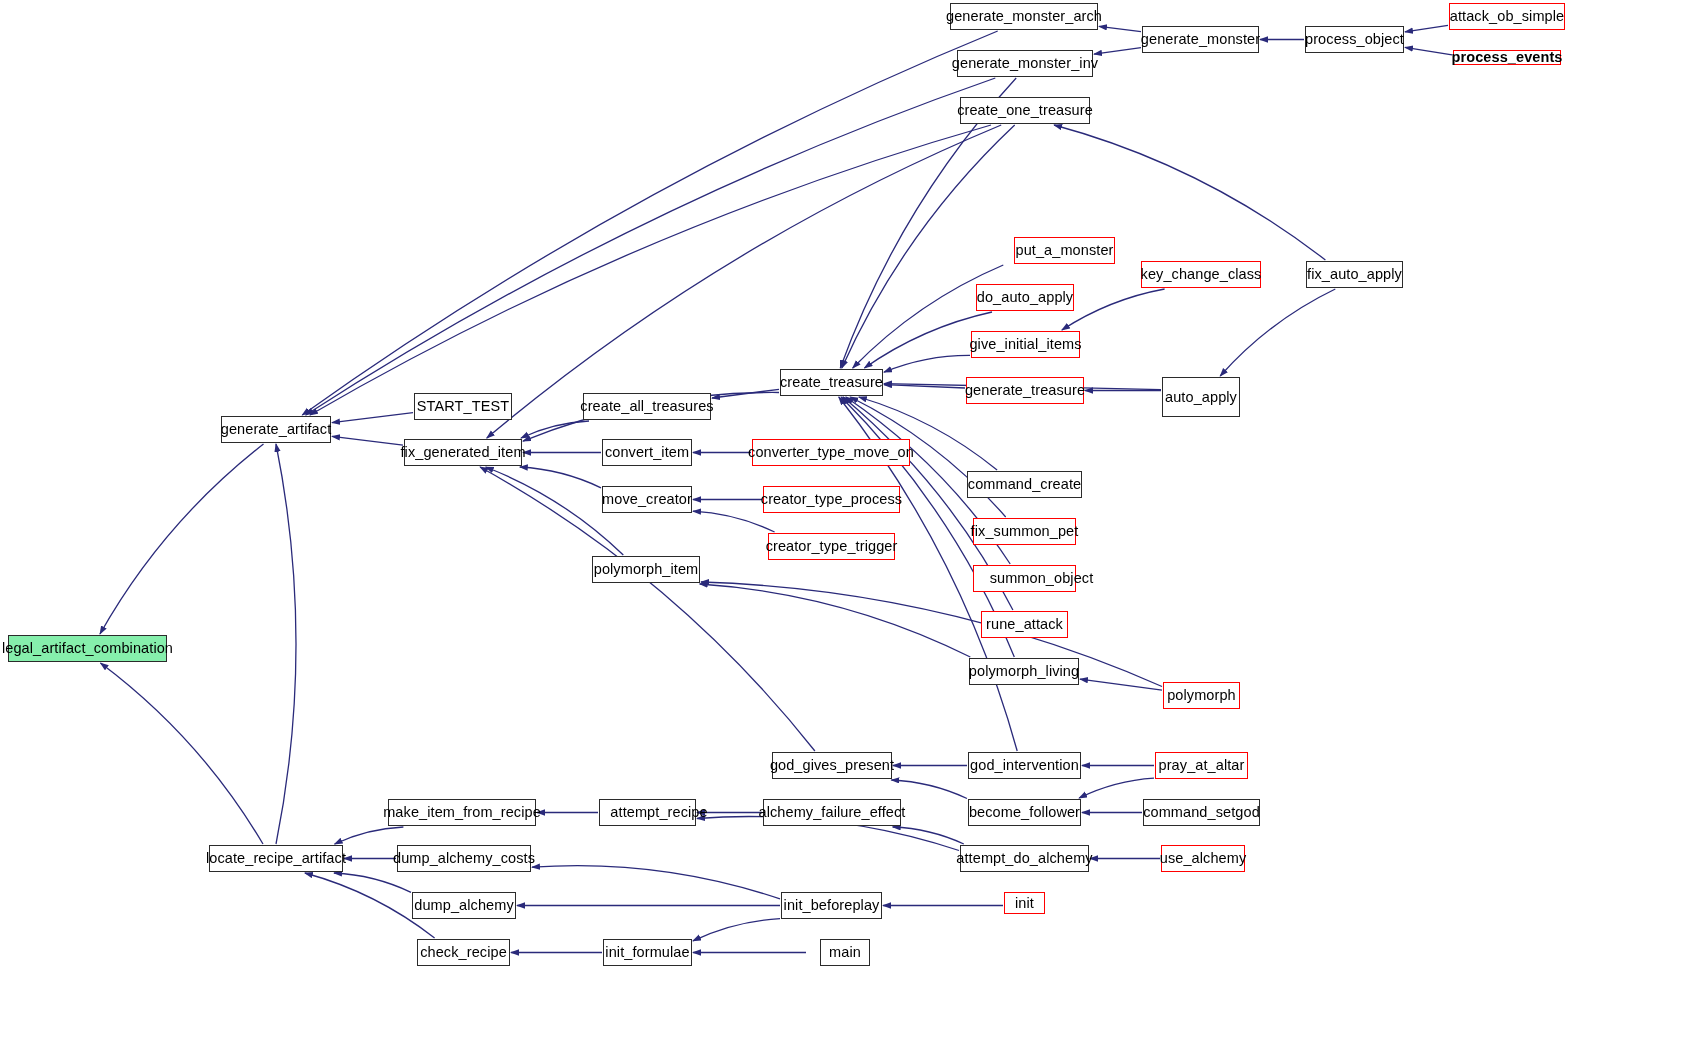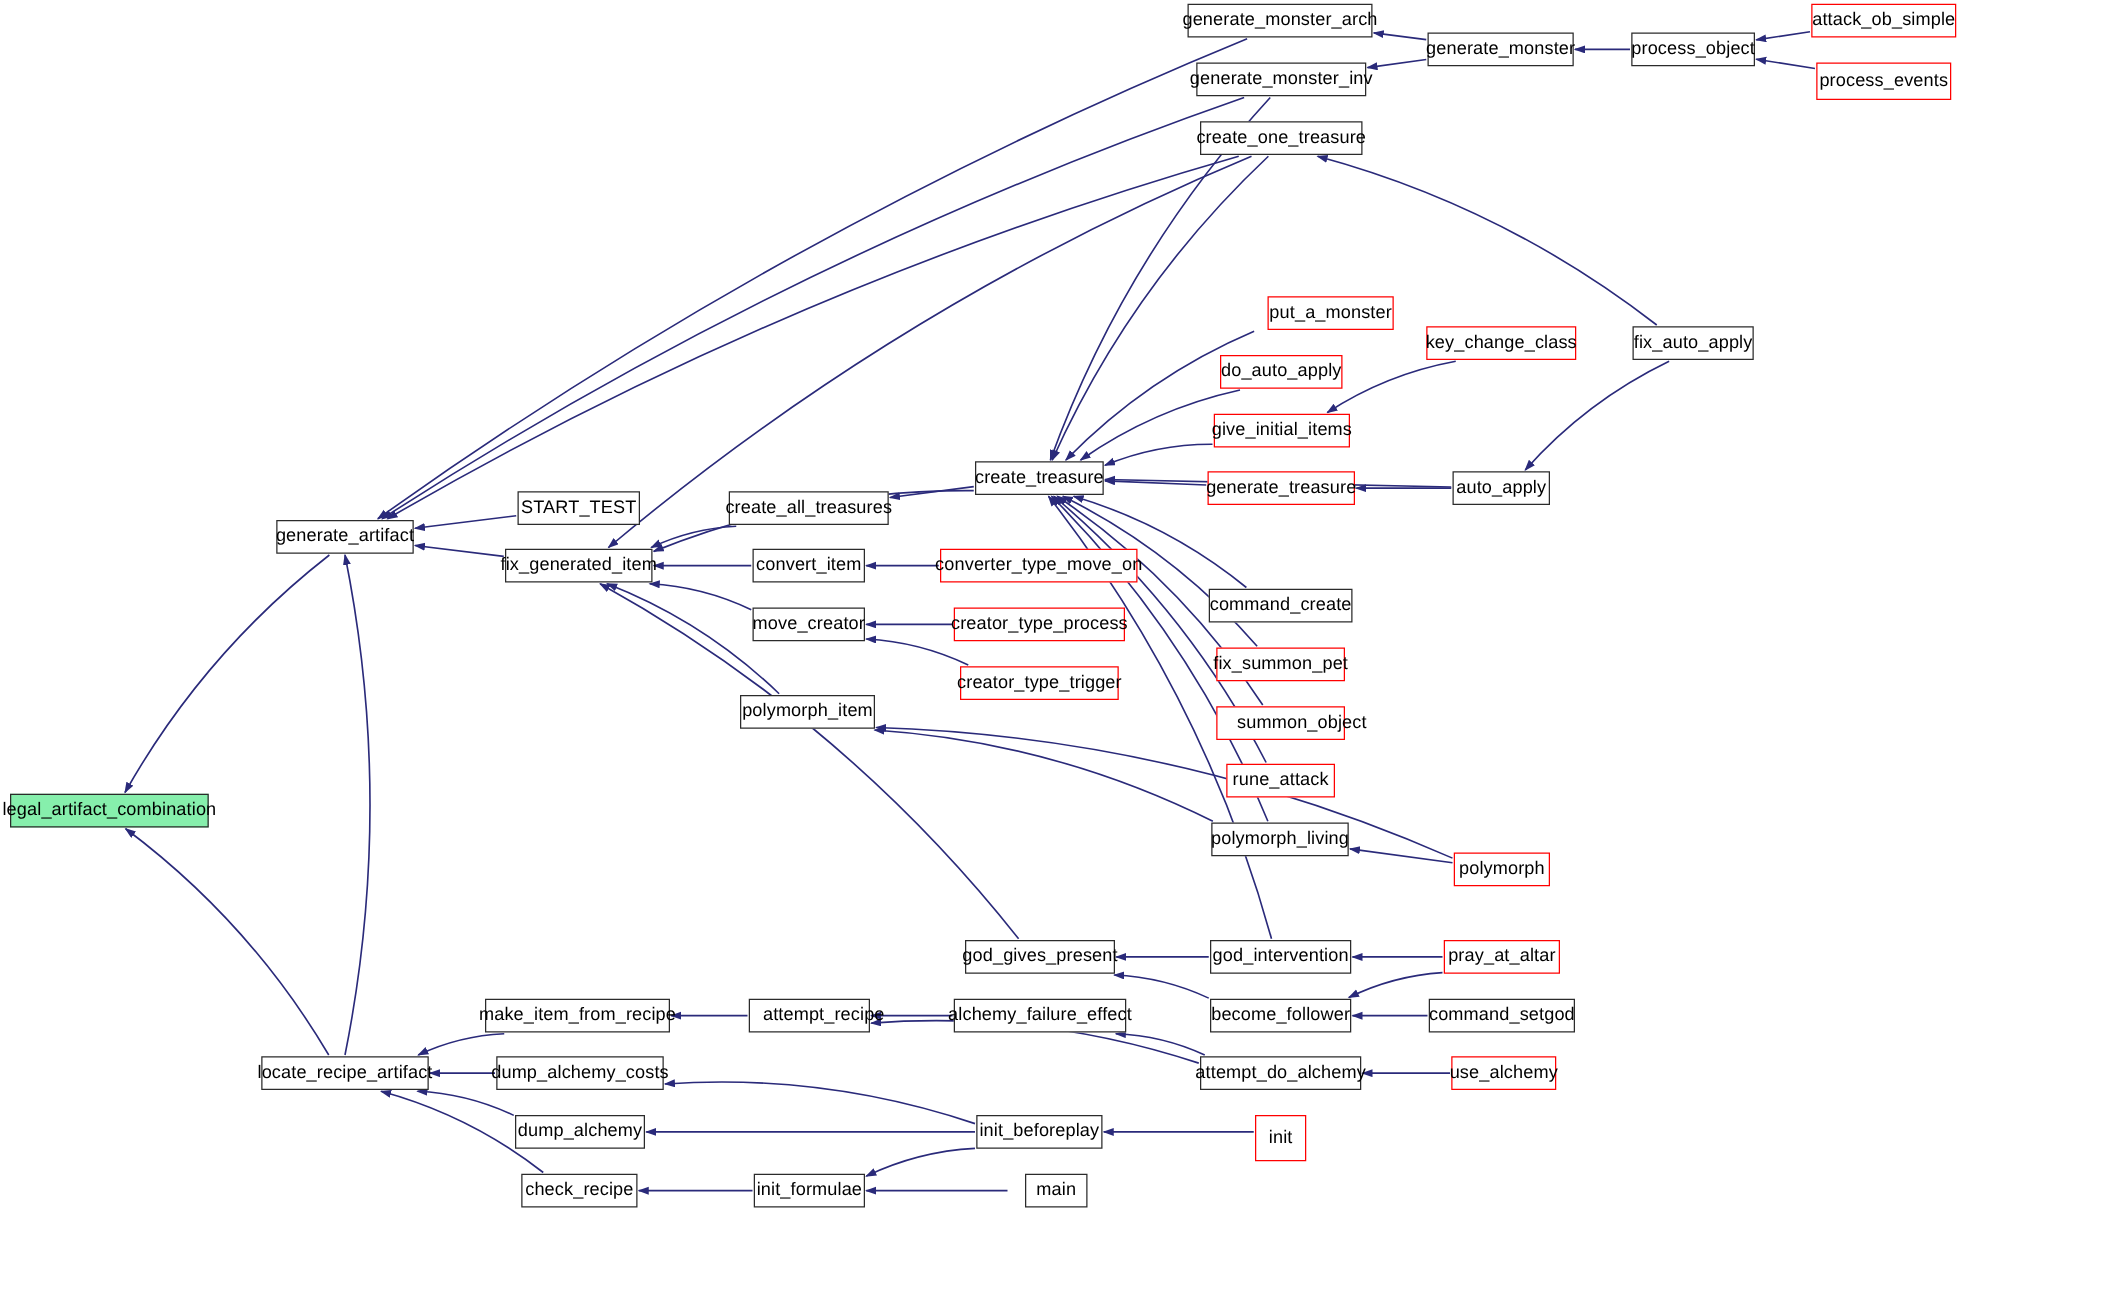--- a/index.html
+++ b/index.html
@@ -137,45 +137,45 @@
       <div class="node red" style="left: 752px; top: 439px; width: 158px; height: 27px;">converter_type_move_on</div>
       <div class="node red" style="left: 763px; top: 486px; width: 137px; height: 27px;">creator_type_process</div>
       <div class="node red" style="left: 768px; top: 533px; width: 127px; height: 27px;">creator_type_trigger</div>
       <div class="node black" style="left: 780px; top: 369px; width: 103px; height: 27px;">create_treasure</div>
       <div class="node black" style="left: 960px; top: 97px; width: 130px; height: 27px;">create_one_treasure</div>
       <div class="node black" style="left: 950px; top: 3px; width: 148px; height: 27px;">generate_monster_arch</div>
       <div class="node black" style="left: 957px; top: 50px; width: 136px; height: 27px;">generate_monster_inv</div>
       <div class="node black" style="left: 1142px; top: 26px; width: 117px; height: 27px;">generate_monster</div>
       <div class="node black" style="left: 1305px; top: 26px; width: 99px; height: 27px;">process_object</div>
       <div class="node red" style="left: 1449px; top: 3px; width: 116px; height: 27px;">attack_ob_simple</div>
-      <div class="node red" style="left: 1453px; top: 50px; width: 108px; height: 30px;">process_events</div>
+      <div class="node red" style="left: 1453px; top: 50px; width: 108px; height: 15px; font-weight: bold;">process_events</div>
       <div class="node red" style="left: 974px; top: 237px; width: 101px; height: 27px; margin-left: 40px;">put_a_monster</div>
       <div class="node red" style="left: 976px; top: 284px; width: 98px; height: 27px;">do_auto_apply</div>
       <div class="node red" style="left: 971px; top: 331px; width: 109px; height: 27px;">give_initial_items</div>
       <div class="node red" style="left: 966px; top: 377px; width: 118px; height: 27px;">generate_treasure</div>
       <div class="node red" style="left: 1141px; top: 261px; width: 120px; height: 27px;">key_change_class</div>
-      <div class="node black" style="left: 1162px; top: 377px; width: 78px; height: 27px;">auto_apply</div>
+      <div class="node black" style="left: 1162px; top: 377px; width: 78px; height: 40px;">auto_apply</div>
       <div class="node black" style="left: 1306px; top: 261px; width: 97px; height: 27px;">fix_auto_apply</div>
       <div class="node black" style="left: 967px; top: 471px; width: 115px; height: 27px;">command_create</div>
       <div class="node red" style="left: 973px; top: 518px; width: 103px; height: 27px;">fix_summon_pet</div>
       <div class="node red" style="left: 973px; top: 565px; width: 103px; height: 27px; padding-left: 34px;">summon_object</div>
       <div class="node red" style="left: 981px; top: 611px; width: 87px; height: 27px;">rune_attack</div>
       <div class="node black" style="left: 969px; top: 658px; width: 110px; height: 27px;">polymorph_living</div>
       <div class="node red" style="left: 1163px; top: 682px; width: 77px; height: 27px;">polymorph</div>
       <div class="node black" style="left: 772px; top: 752px; width: 120px; height: 27px;">god_gives_present</div>
       <div class="node black" style="left: 968px; top: 752px; width: 113px; height: 27px;">god_intervention</div>
       <div class="node red" style="left: 1155px; top: 752px; width: 93px; height: 27px;">pray_at_altar</div>
       <div class="node black" style="left: 763px; top: 799px; width: 138px; height: 27px;">alchemy_failure_effect</div>
       <div class="node black" style="left: 599px; top: 799px; width: 97px; height: 27px; padding-left: 23px;">attempt_recipe</div>
       <div class="node black" style="left: 388px; top: 799px; width: 148px; height: 27px;">make_item_from_recipe</div>
       <div class="node black" style="left: 968px; top: 799px; width: 113px; height: 27px;">become_follower</div>
       <div class="node black" style="left: 1143px; top: 799px; width: 117px; height: 27px;">command_setgod</div>
       <div class="node black" style="left: 397px; top: 845px; width: 134px; height: 27px;">dump_alchemy_costs</div>
       <div class="node black" style="left: 960px; top: 845px; width: 129px; height: 27px;">attempt_do_alchemy</div>
       <div class="node red" style="left: 1161px; top: 845px; width: 84px; height: 27px;">use_alchemy</div>
       <div class="node black" style="left: 412px; top: 892px; width: 104px; height: 27px;">dump_alchemy</div>
       <div class="node black" style="left: 781px; top: 892px; width: 101px; height: 27px;">init_beforeplay</div>
-      <div class="node red" style="left: 1004px; top: 892px; width: 41px; height: 37px;">init</div>
+      <div class="node red" style="left: 1004px; top: 892px; width: 41px; height: 22px;">init</div>
       <div class="node black" style="left: 417px; top: 939px; width: 93px; height: 27px;">check_recipe</div>
       <div class="node black" style="left: 603px; top: 939px; width: 89px; height: 27px;">init_formulae</div>
       <div class="node black" style="left: 807px; top: 939px; width: 50px; height: 27px; margin-left: 13px;">main</div>
     </div>
 </div>
 
 </body></html>

